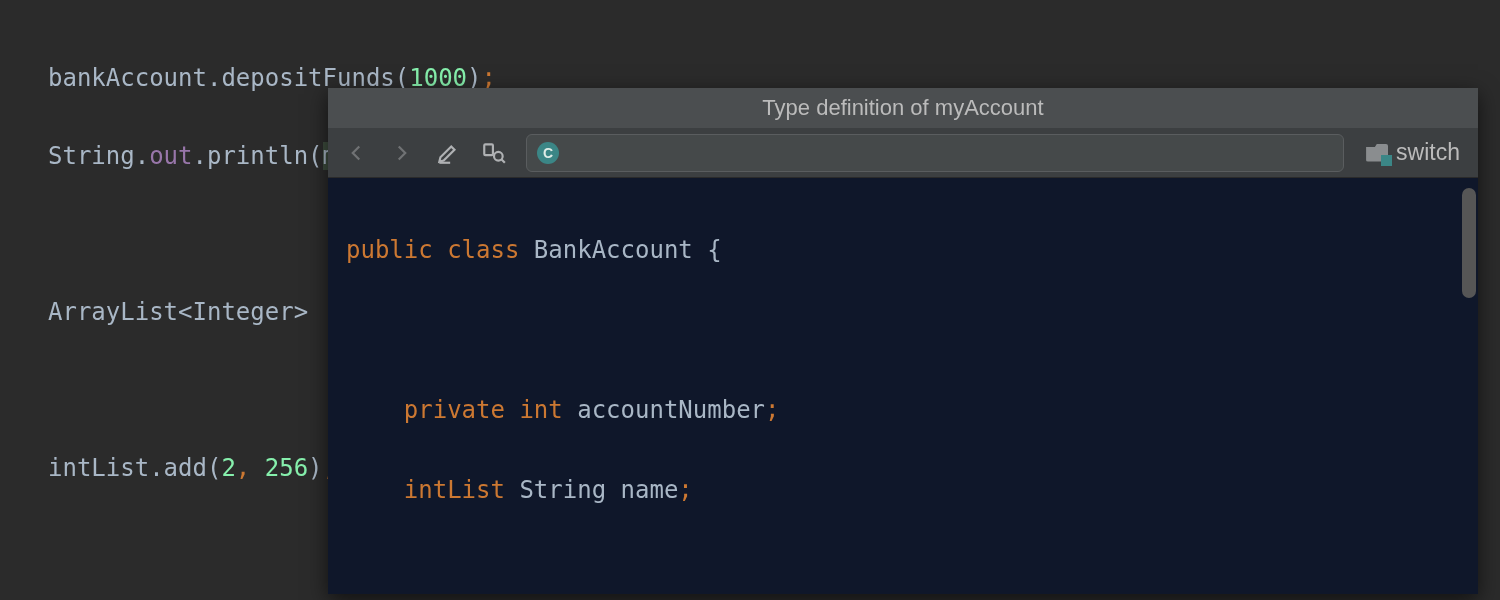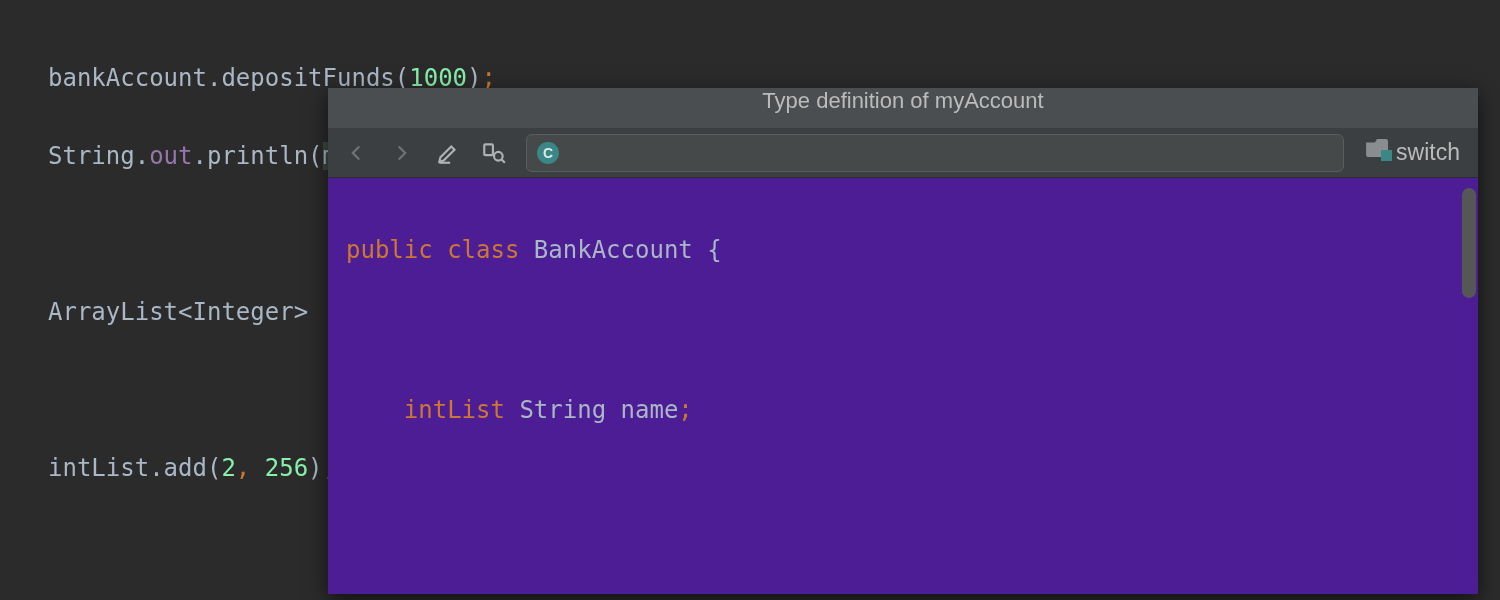--- a/index.html
+++ b/index.html
@@ -34,20 +34,21 @@
     height: 506px;
     background: #3c3f41;
     box-shadow: 0 6px 20px rgba(0,0,0,0.6);
     display: flex;
     flex-direction: column;
   }
   .popup-header {
     background: #4b4e50;
     height: 40px;
     display: flex;
+    align-items: center;
     justify-content: center;
     color: #bbbbbb;
     font-family: -apple-system, "Segoe UI", Arial, sans-serif;
     font-size: 22px;
   }
   .popup-toolbar {
     height: 50px;
     background: #3c3f41;
     display: flex;
     align-items: center;
@@ -82,21 +83,21 @@
   .file-badge {
     width: 22px; height: 22px; border-radius: 50%;
     background: #3b8686;
     color: #dfece7;
     font-size: 14px;
     font-weight: 600;
     display: flex; align-items: center; justify-content: center;
     font-family: -apple-system, Arial, sans-serif;
   }
   .switch-box {
-    display: flex; gap: 8px;
+    display: flex; align-items: center; gap: 8px;
     color: #bbbbbb;
     font-family: -apple-system, "Segoe UI", Arial, sans-serif;
     font-size: 23px;
     padding: 0 4px;
   }
   .folder-icon {
     width: 22px; height: 18px; position: relative;
   }
   .folder-icon::before {
     content: "";
@@ -106,21 +107,21 @@
     border-radius: 2px;
   }
   .folder-icon::after {
     content: "";
     position: absolute; right: -4px; bottom: -4px;
     width: 11px; height: 11px; background: #3b8686;
   }
 
   .popup-code {
     flex: 1;
-    background: #4c1d95;
+    background: #0f172a;
     position: relative;
     overflow: hidden;
   }
   .popup-code-inner {
     padding: 12px 18px;
     line-height: 40px;
     white-space: pre;
     font-size: 24px;
   }
   .popup-scrollbar {
@@ -186,20 +187,21 @@
     </div>
     <div class="switch-box">
       <div class="folder-icon"></div>
       <span>switch</span>
     </div>
   </div>
   <div class="popup-code">
     <div class="popup-code-inner">
 <div><span class="tok-keyword">public class </span><span class="tok-default">BankAccount {</span></div>
 <div>&nbsp;</div>
+<div><span class="tok-keyword">    private int </span><span class="tok-default">accountNumber</span><span class="tok-punc">;</span></div>
 <div><span class="tok-keyword">    intList </span><span class="tok-default">String name</span><span class="tok-punc">;</span></div>
 
 
 
 
 
     </div>
     <div class="popup-scrollbar"></div>
   </div>
 </div>

